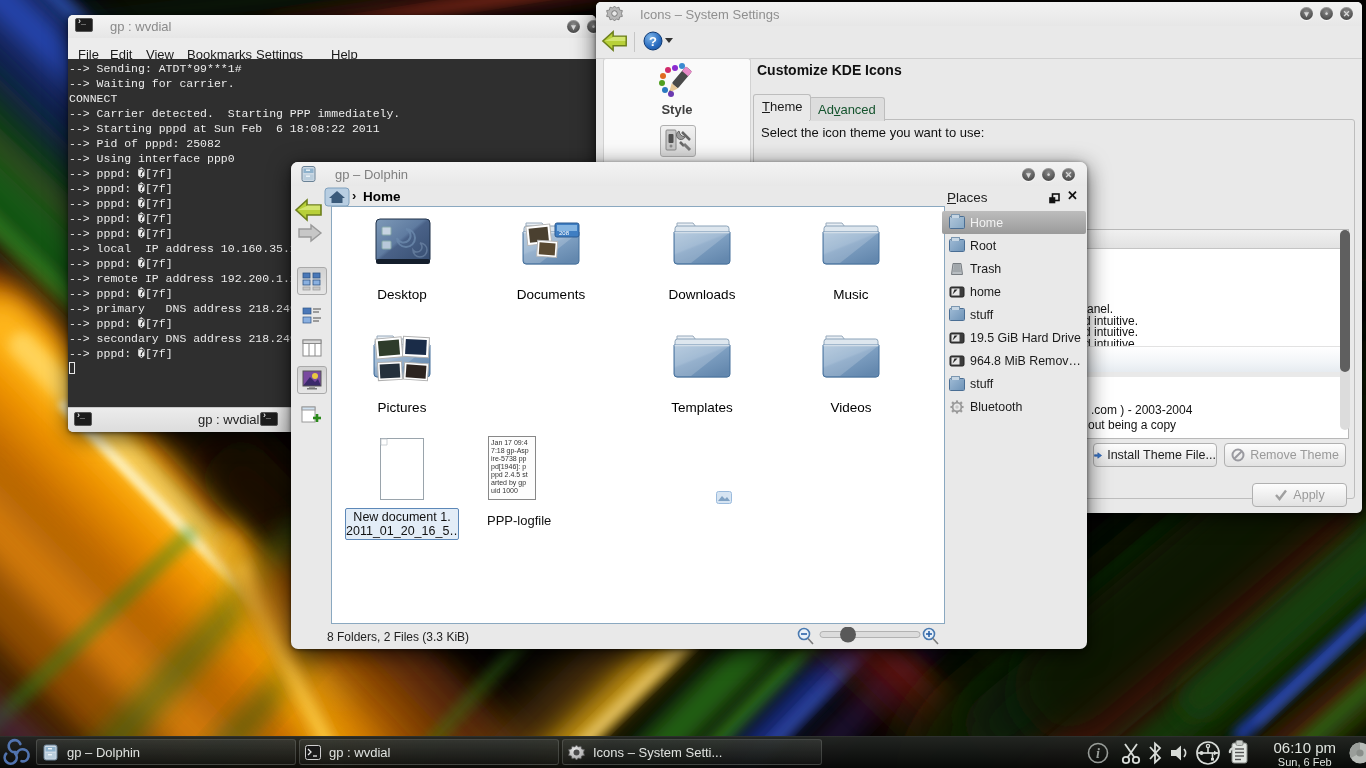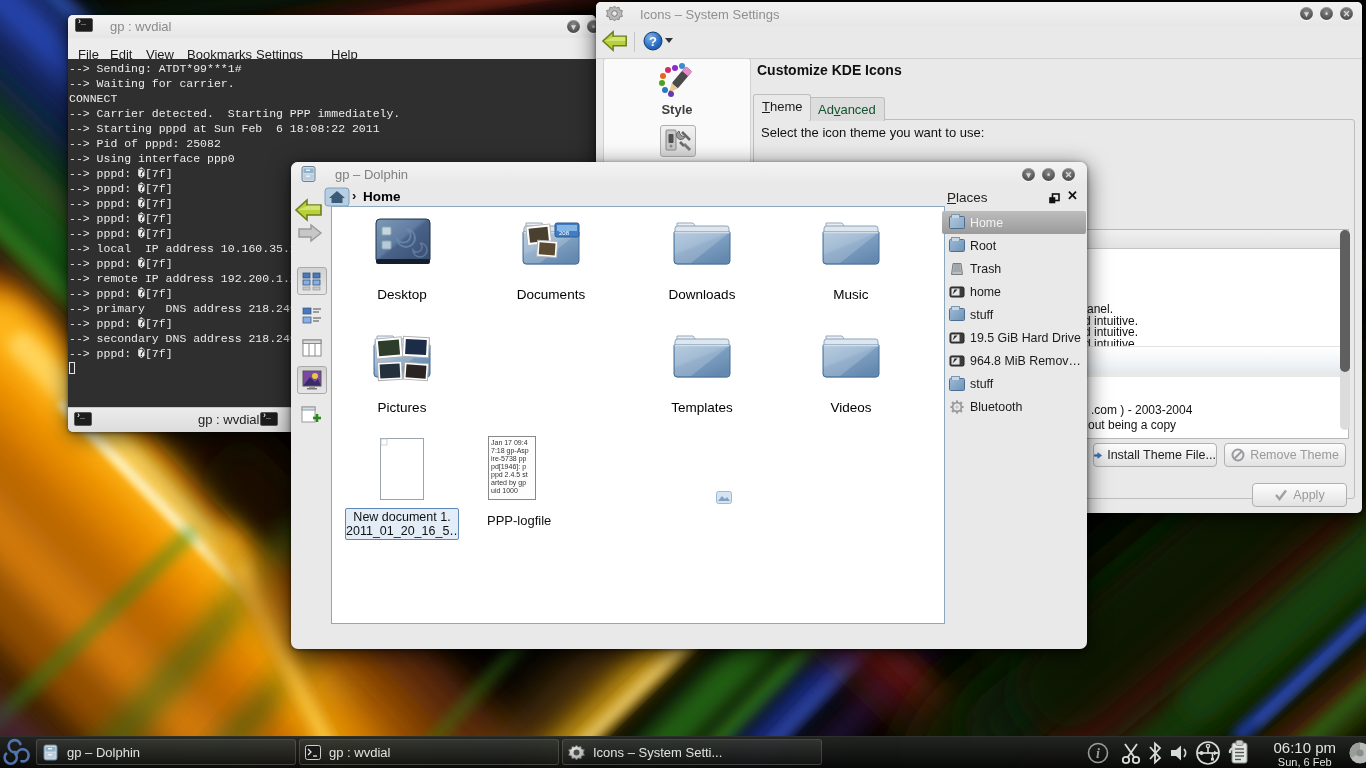--- a/index.html
+++ b/index.html
@@ -543,20 +543,36 @@
                 <rect x="0.5" y="6.8" width="3" height="2.4"></rect>
                 <rect x="12.5" y="6.8" width="3" height="2.4"></rect>
                 <rect x="2" y="2" width="2.6" height="2.6" transform="rotate(45 3.3 3.3)"></rect>
                 <rect x="11.4" y="2" width="2.6" height="2.6" transform="rotate(45 12.7 3.3)"></rect>
                 <rect x="2" y="11.4" width="2.6" height="2.6" transform="rotate(45 3.3 12.7)"></rect>
                 <rect x="11.4" y="11.4" width="2.6" height="2.6" transform="rotate(45 12.7 12.7)"></rect>
               </g>
             </svg>Bluetooth</div>
     </div>
   </div>
+  <div id="dstatus">
+        <span style="position:absolute;left:36px;top:6px;">8 Folders, 2 Files (3.3 KiB)</span>
+    <svg width="150" height="20" viewBox="0 0 150 20" style="position:absolute;left:505px;top:3px;">
+      <g stroke="#7a7a7a" stroke-width="1.6" fill="none">
+        <circle cx="8" cy="7" r="5.5" fill="#e8f0f8" stroke="#4a7ab0"></circle>
+            <line x1="12" y1="11.5" x2="17" y2="17"></line>
+        <circle cx="133" cy="7" r="5.5" fill="#e8f0f8" stroke="#4a7ab0"></circle>
+            <line x1="137" y1="11.5" x2="142" y2="17"></line>
+      </g>
+      <line x1="5" y1="7" x2="11" y2="7" stroke="#2a62a8" stroke-width="1.6"></line>
+      <line x1="130" y1="7" x2="136" y2="7" stroke="#2a62a8" stroke-width="1.6"></line>
+          <line x1="133" y1="4" x2="133" y2="10" stroke="#2a62a8" stroke-width="1.6"></line>
+      <rect x="24" y="4.5" width="100" height="6" rx="3" fill="#dcdcdc" stroke="#b2b2b2"></rect>
+      <circle cx="52" cy="7.5" r="8" fill="#595959"></circle>
+    </svg>
+  </div>
 </div>
 
 <div id="panel">
   <svg width="30" height="30" viewBox="0 0 30 30" style="position:absolute;left:1px;top:1px;">
     <g fill="none" stroke="#5579b8" stroke-width="2.7" stroke-linecap="round" opacity="0.95">
       <path d="M15 14 a6 6 0 1 1 6.5 -6.5" transform="rotate(-15 15 15)"></path>
       <path d="M15 14 a6 6 0 1 1 6.5 -6.5" transform="rotate(105 15 15)"></path>
       <path d="M15 14 a6 6 0 1 1 6.5 -6.5" transform="rotate(225 15 15)"></path>
     </g>
   </svg>

